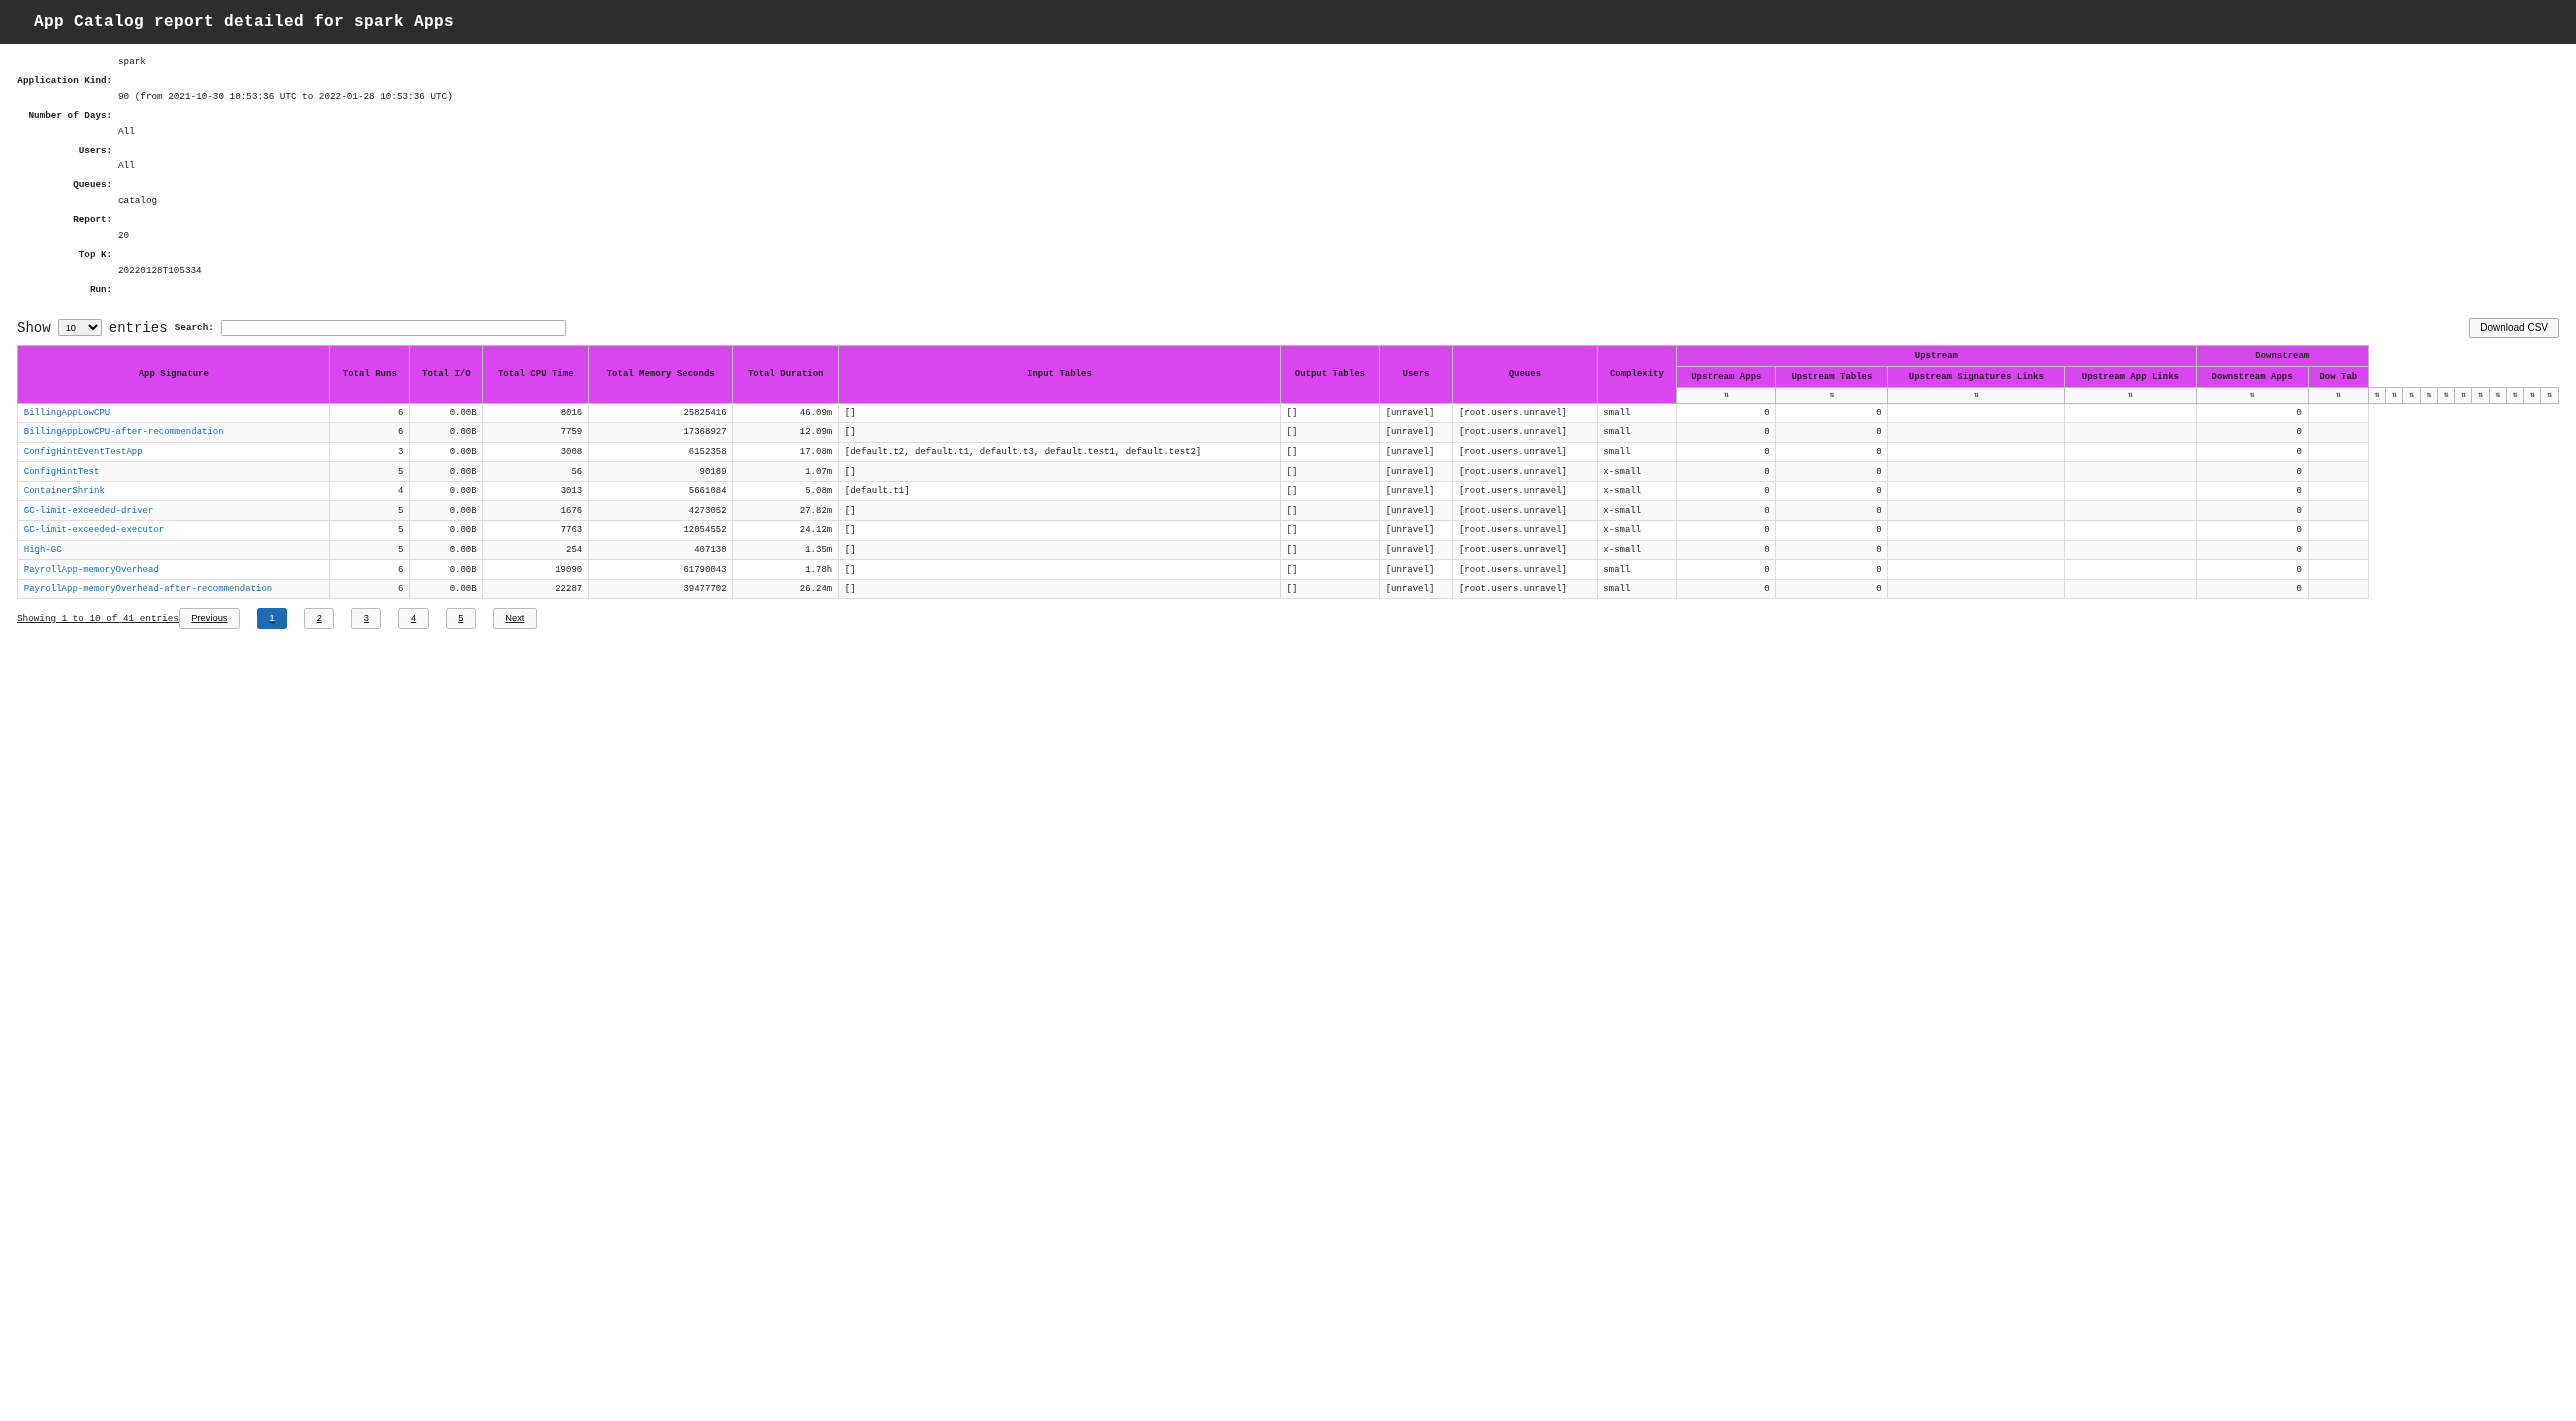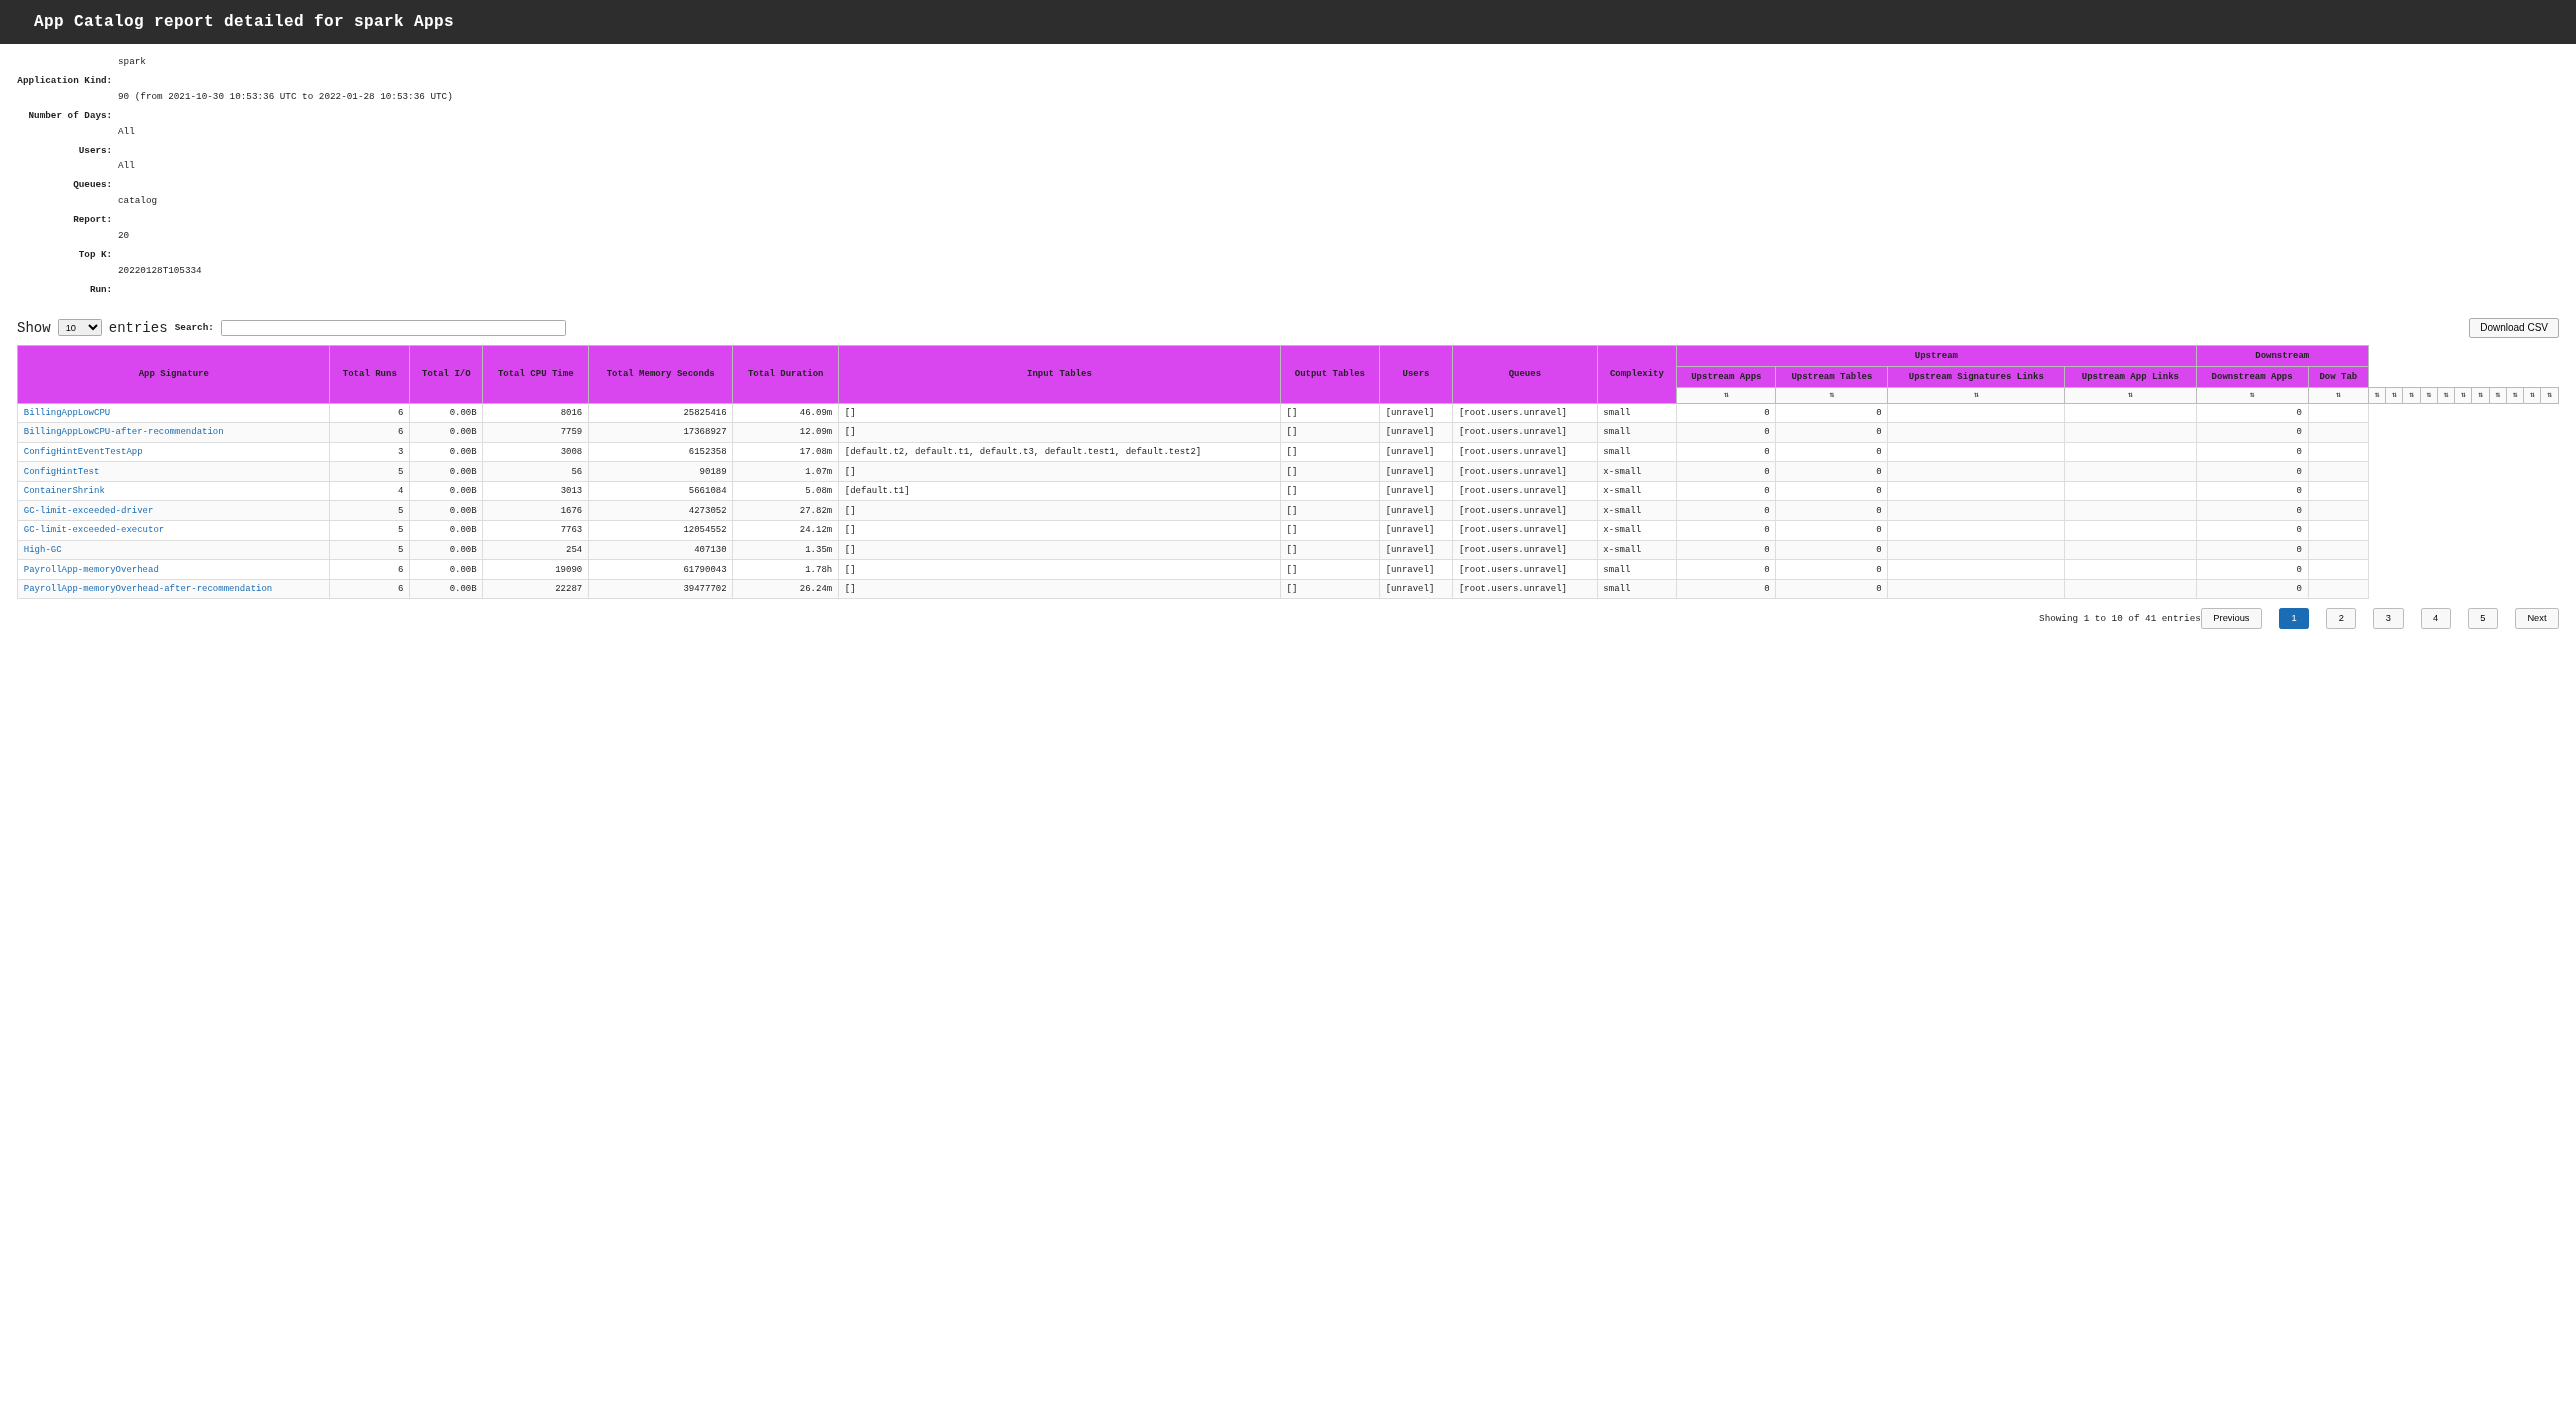--- a/index.html
+++ b/index.html
@@ -131,23 +131,24 @@
       color: #1a6db5;
       text-decoration: none;
       cursor: pointer;
     }
 
     .num-cell { text-align: right; }
 
     .footer-bar {
       display: flex;
       align-items: center;
-      justify-content: flex-end;
+      justify-content: flex-start;
       padding: 8.6px 17px;
       font-size: 9.3px;
+      text-decoration: underline;
     }
 
     .pagination {
       display: flex;
       align-items: center;
       gap: 17px;
     }
 
     .page-btn {
       font-size: 9.3px;

